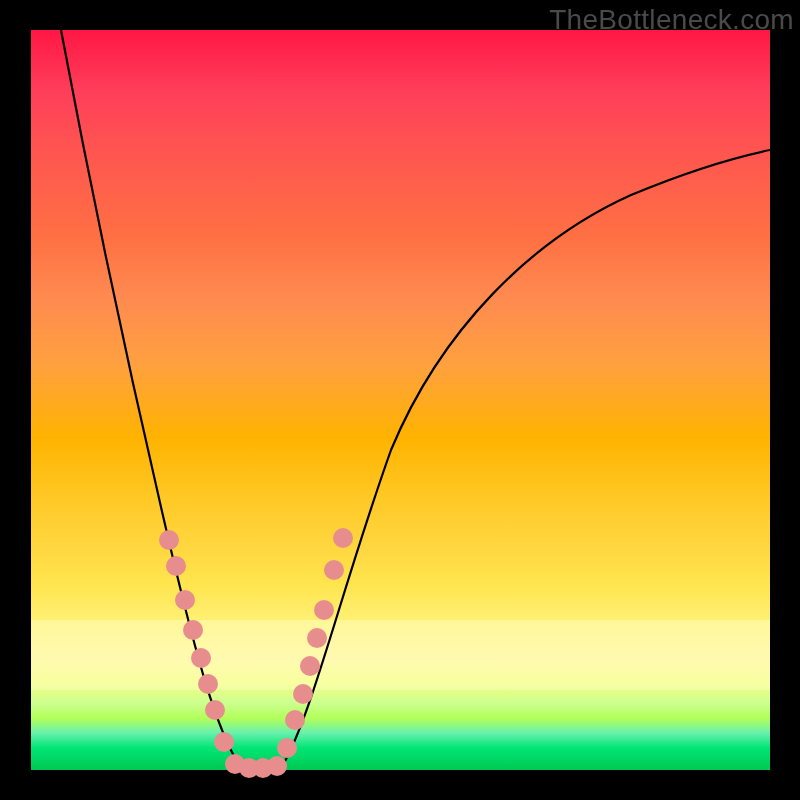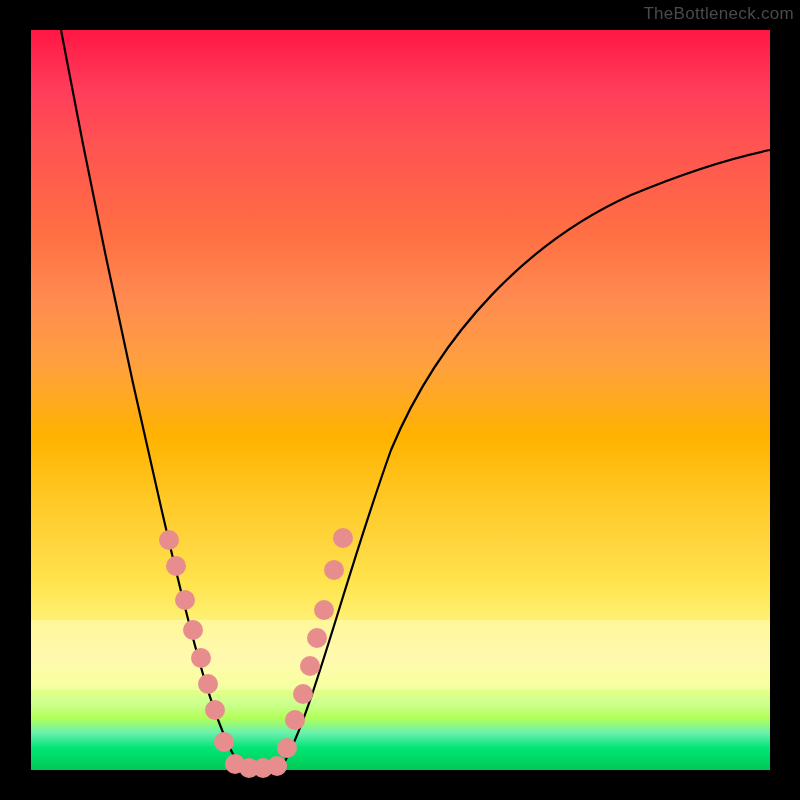--- a/index.html
+++ b/index.html
@@ -30,21 +30,21 @@
         #69f0ae 95%,
         #00e676 97%,
         #00c853 100%
       );
     }
     .attribution {
       position: absolute;
       right: 6px;
       top: 4px;
       color: #4a4a4a;
-      font-size: 17px;
+      font-size: 28px;
       font-weight: 400;
       letter-spacing: 0.3px;
     }
     .band {
       position: absolute;
       left: 31px;
       width: 739px;
       background: rgba(255,255,200,0.45);
     }
     .band1 { top: 620px; height: 70px; }

